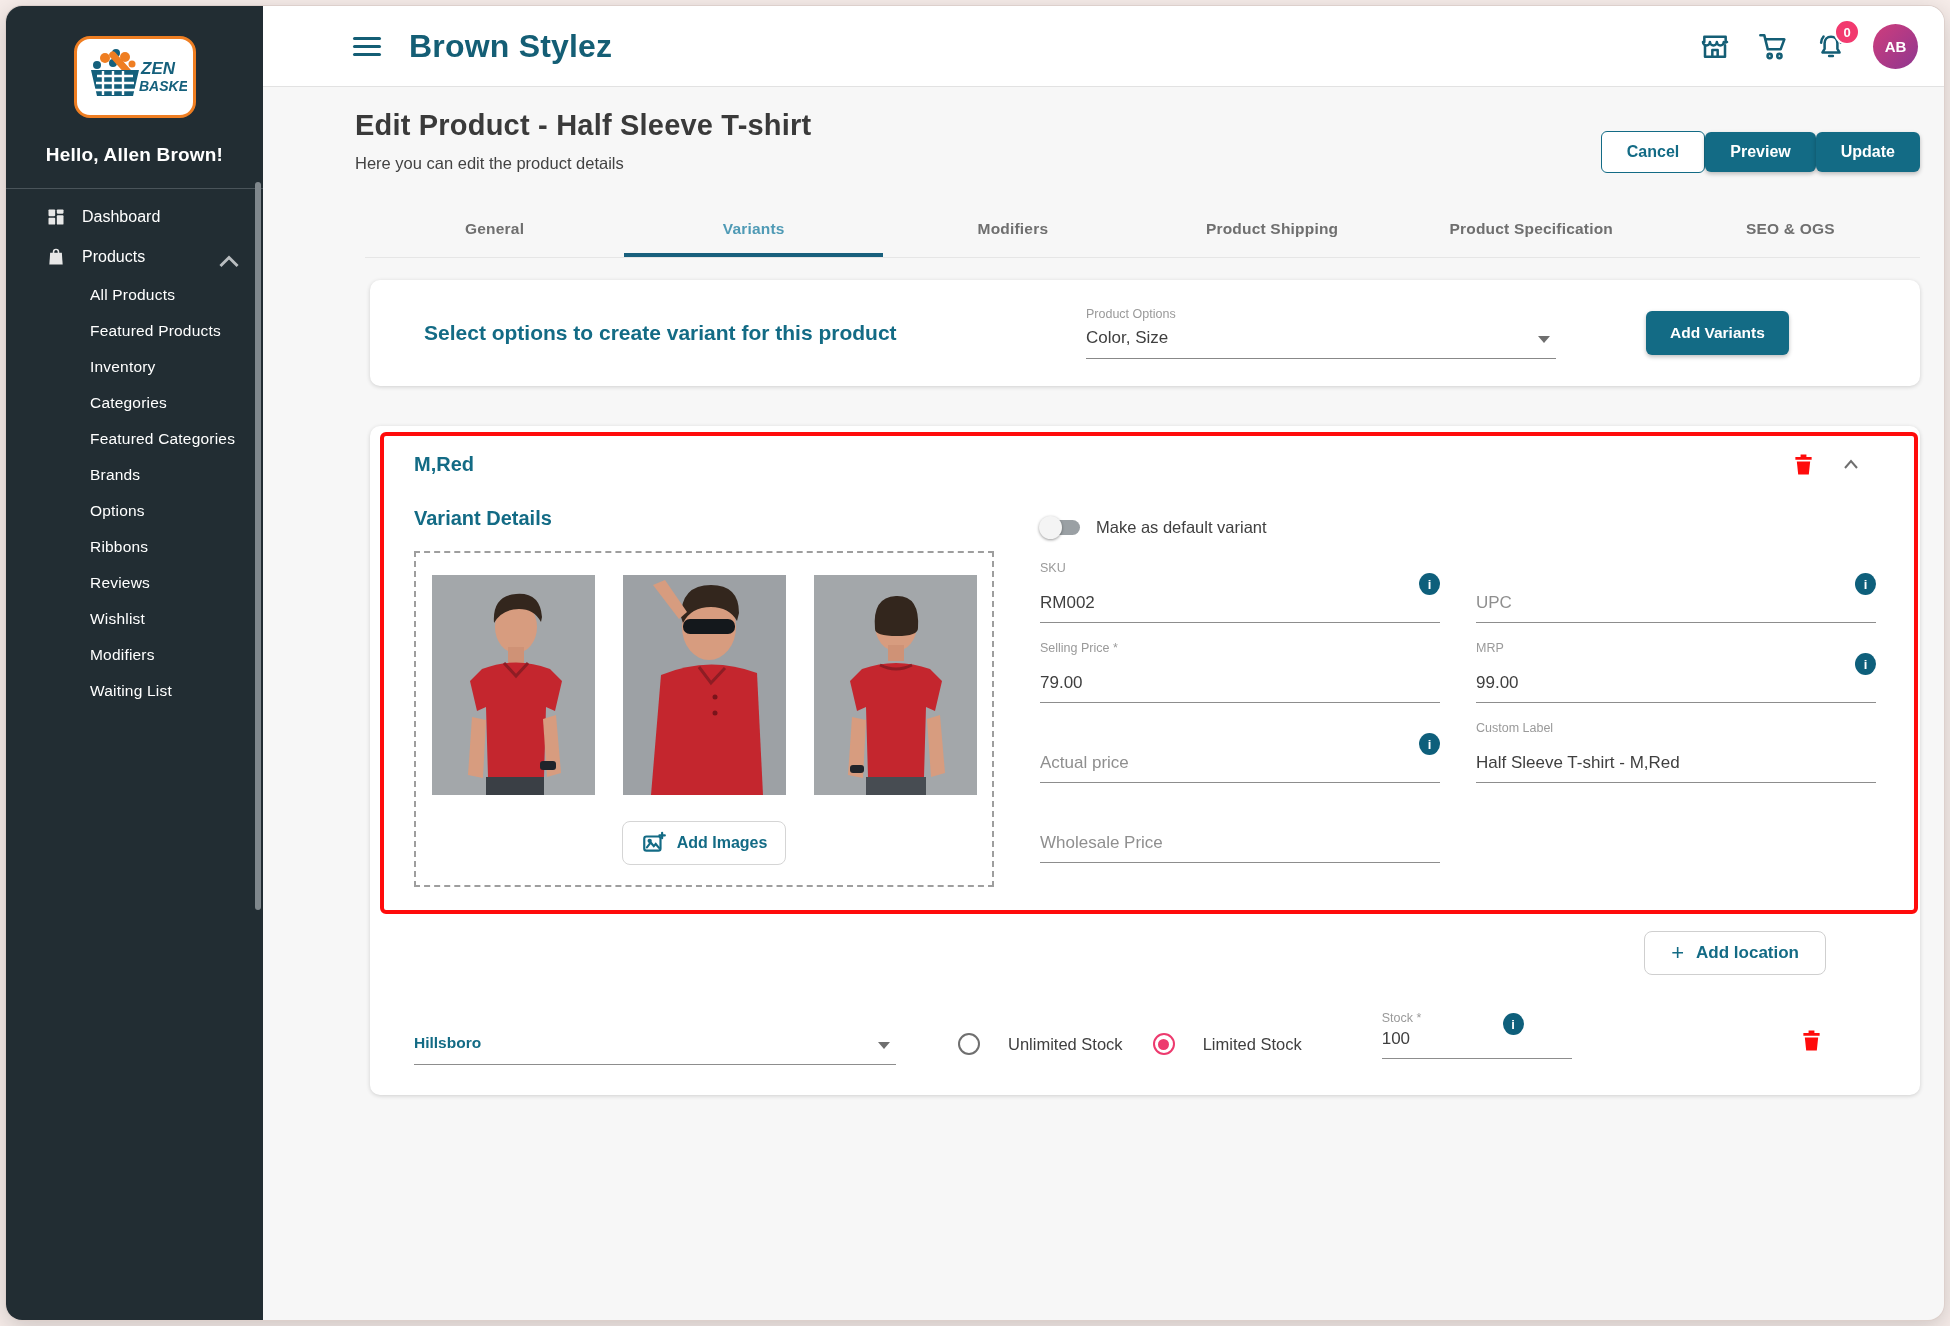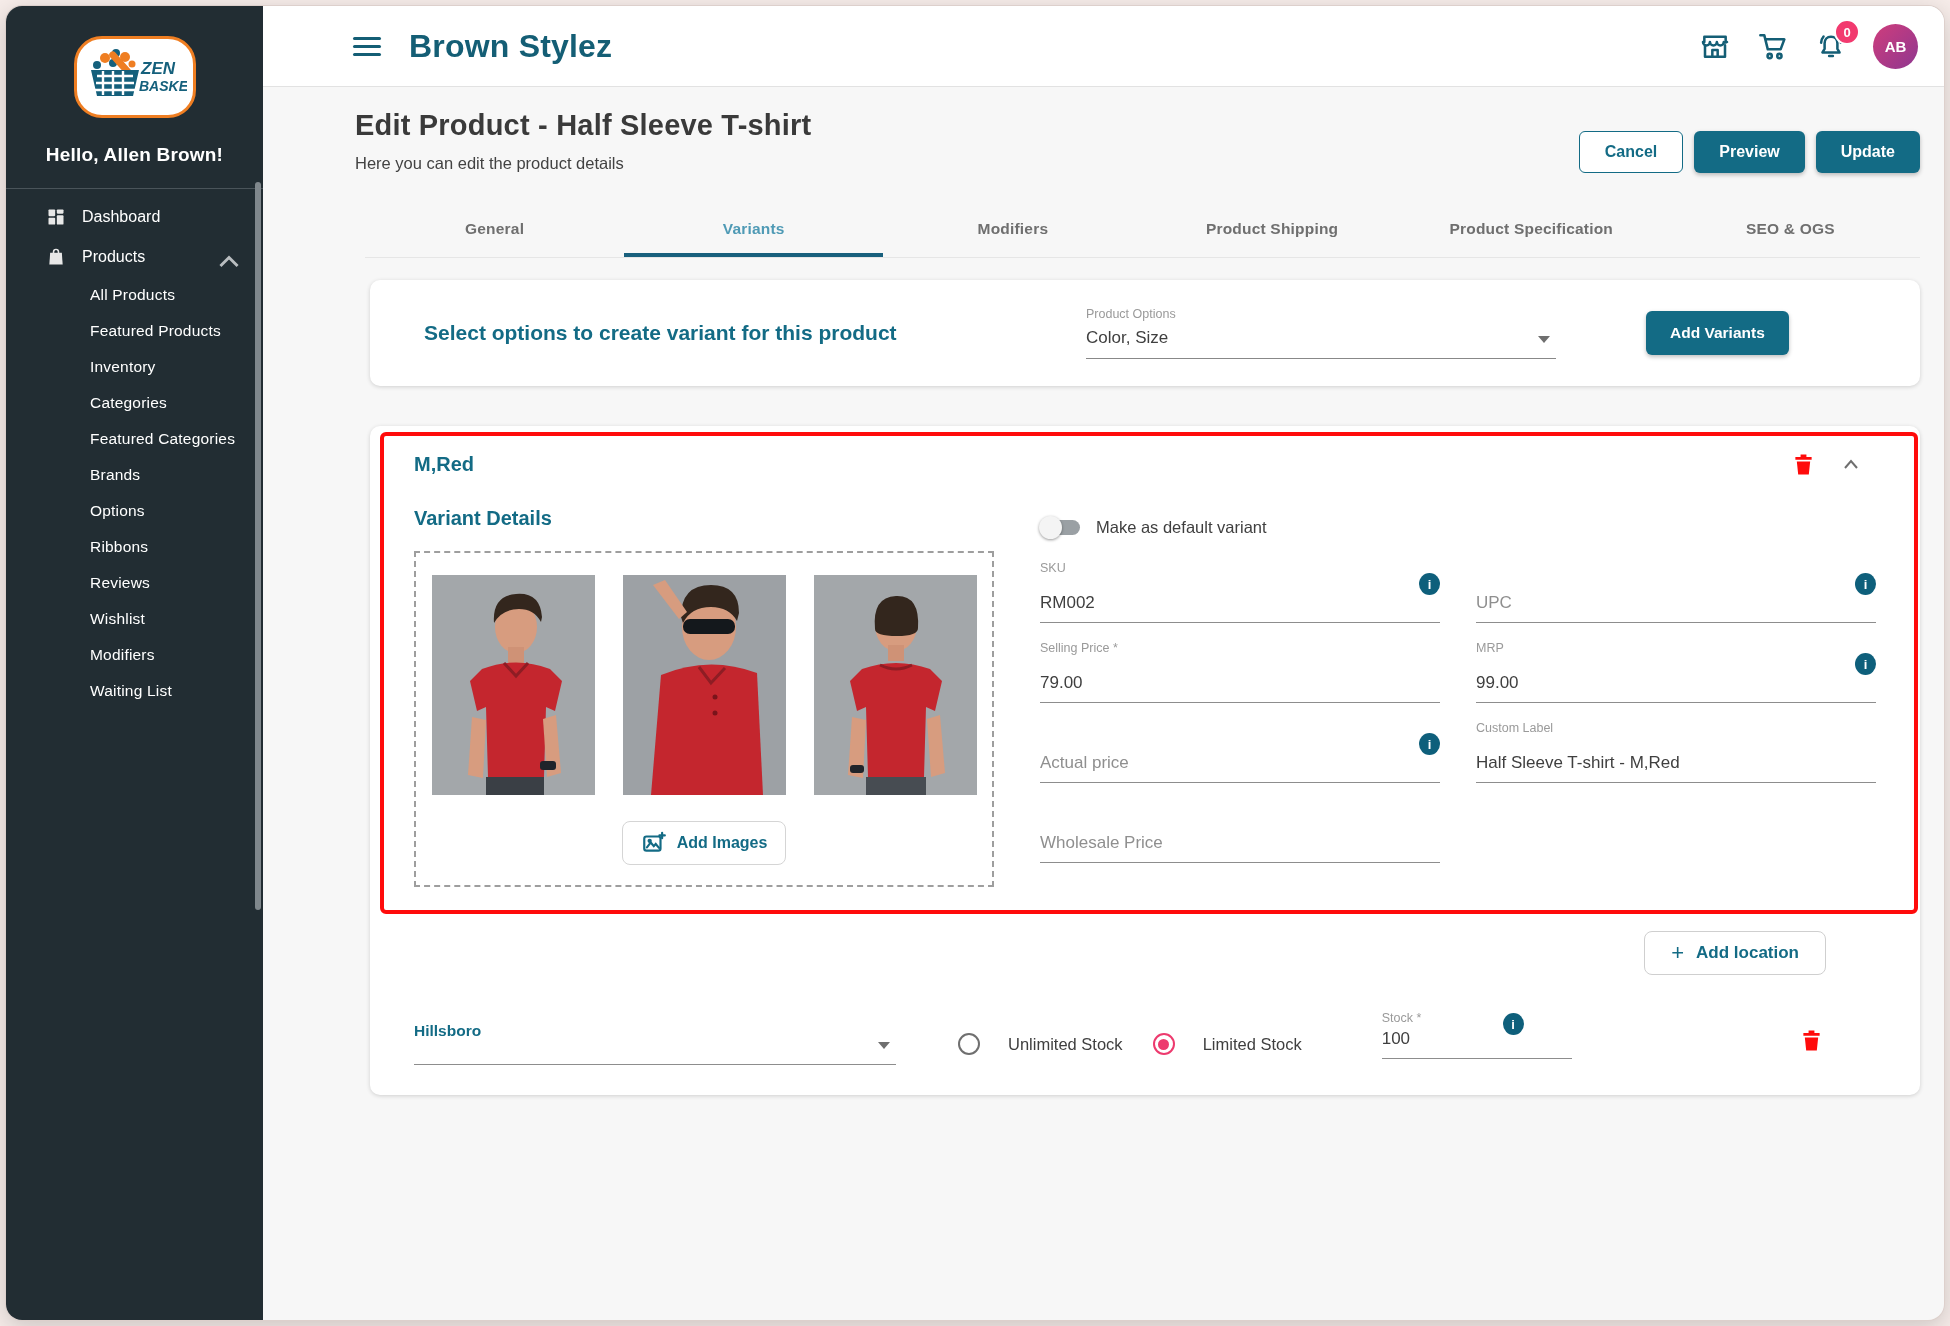--- a/index.html
+++ b/index.html
@@ -2,21 +2,21 @@
 <html><head>
 <meta charset="utf-8">
 <style>
   * { margin:0; padding:0; box-sizing:border-box; }
   body { background:#f6ece9; font-family:"Liberation Sans", sans-serif; width:1950px; height:1326px; overflow:hidden; }
   #screen { position:relative; margin:6px; width:1938px; height:1314px; background:#f7f7f7; border-radius:16px;
             overflow:hidden; box-shadow:0 0 0 1px #ddd0cc, 0 6px 24px rgba(0,0,0,.18); display:flex; }
 
   
   .sidebar { position:relative; width:257px; flex:0 0 257px; background:#222D33; color:#fff; height:100%; }
-  .logo-box { width:122px; height:82px; margin:30px auto 0; background:#fff; border:3px solid #EF7E22; border-radius:28px;
+  .logo-box { width:122px; height:82px; margin:30px auto 0; background:#fff; border:3px solid #EF7E22; border-radius:16px;
               display:flex; align-items:center; justify-content:center; }
   .greeting { text-align:center; font-size:19px; font-weight:bold; margin-top:26px; letter-spacing:.2px; }
   .side-divider { border:none; border-top:1px solid #4a545a; margin:22px 0 8px; }
   .nav-item { display:flex; align-items:center; gap:16px; padding:10px 0 10px 40px; font-size:16px; cursor:pointer; position:relative; }
   .nav-item svg { width:20px; height:20px; }
   .nav-item .chev { position:absolute; right:24px; top:14px; }
   .nav-sub { padding:9px 0 9px 84px; font-size:15.5px; cursor:pointer; letter-spacing:.2px; }
   .side-scroll { position:absolute; right:2px; top:176px; width:6px; height:728px; background:#7f878c; border-radius:3px; }
 
   
@@ -31,21 +31,21 @@
   .badge { position:absolute; top:-11px; right:-13px; width:26px; height:26px; border-radius:50%; background:#F23A6F; color:#fff;
            font-size:13px; font-weight:bold; display:flex; align-items:center; justify-content:center; border:2px solid #fff; }
   .avatar { width:45px; height:45px; border-radius:50%; background:linear-gradient(135deg,#cf3d7c,#8f3790); color:#fff;
             font-weight:bold; font-size:15px; display:flex; align-items:center; justify-content:center; cursor:pointer; }
 
   .content { flex:1; padding:22px 24px 0 92px; overflow:hidden; }
 
   .page-head { display:flex; align-items:flex-start; }
   .page-title { font-size:29px; font-weight:600; color:#3a3a3a; letter-spacing:.2px; }
   .page-sub { font-size:16.5px; color:#424242; margin-top:12px; }
-  .head-actions { margin-left:auto; display:flex; gap:11px; margin-top:22px; }
+  .head-actions { margin-left:auto; display:flex; margin-top:22px;align-items:center; }
   .btn { font-size:16px; font-weight:bold; border-radius:6px; padding:11px 25px; cursor:pointer; border:none; font-family:inherit; }
   .btn-outline { background:#fff; color:#136B85; border:1.5px solid #136B85; }
   .btn-teal { background:#136B85; color:#fff; box-shadow:0 2px 4px rgba(0,0,0,.25); }
 
   .tabs { display:grid; grid-template-columns:repeat(6,1fr); margin:30px 0 0 10px; border-bottom:1px solid #e6e6e6; }
   .tab { text-align:center; padding:17px 0 19px; font-size:15.5px; font-weight:bold; color:#6f6f6f; cursor:pointer; letter-spacing:.2px; }
   .tab.active { color:#4F9AB5; border-bottom:4px solid #19607D; padding-bottom:15px; }
 
   .card { background:#fff; border-radius:10px; box-shadow:0 1px 4px rgba(0,0,0,.16); margin-left:15px; }
 
@@ -100,21 +100,21 @@
   
   .avail-head { display:flex; align-items:center; margin-top:44px; }
   .avail-title { font-size:20px; }
   .avail-helper { font-size:15px; font-weight:600; color:#424242; margin-top:9px; }
   .link-orange { color:#F0812C; text-decoration:underline; cursor:pointer; font-weight:bold; }
   .add-location { margin-left:auto; margin-right:50px; display:flex; align-items:center; gap:12px; background:#fff; border:1px solid #cfcfcf;
                   border-radius:8px; padding:11px 26px; color:#136B85; font-size:17px; font-weight:600; cursor:pointer; }
   .add-location .plus { font-size:22px; font-weight:400; line-height:16px; }
   .loc-row { display:flex; align-items:flex-end; margin-top:34px; }
   .loc-select { position:relative; width:482px; }
-  .loc-value { font-size:15.5px; font-weight:bold; color:#136B85; padding-bottom:24px; border-bottom:1px solid #8d8d8d; }
+  .loc-value { font-size:15.5px; font-weight:bold; color:#136B85; padding-bottom:12px; border-bottom:1px solid #8d8d8d; }
   .radio-item { display:flex; align-items:center; gap:28px; margin:0 0 10px 62px; cursor:pointer; }
   .radio-item.second { margin-left:30px; }
   .radio { width:22px; height:22px; border-radius:50%; border:2px solid #6f6f6f; }
   .radio.checked { border-color:#ED3A6E; display:flex; align-items:center; justify-content:center; }
   .radio.checked::after { content:""; width:11px; height:11px; border-radius:50%; background:#ED3A6E; }
   .radio-label { font-size:16.5px; color:#3f3f3f; }
   .stock-field { width:190px; margin-left:80px; height:50px; margin-bottom:6px; }
   .stock-field .info-icon { right:48px; top:4px; }
   .loc-trash { margin-left:auto; margin-right:52px; margin-bottom:12px; }
 </style>

